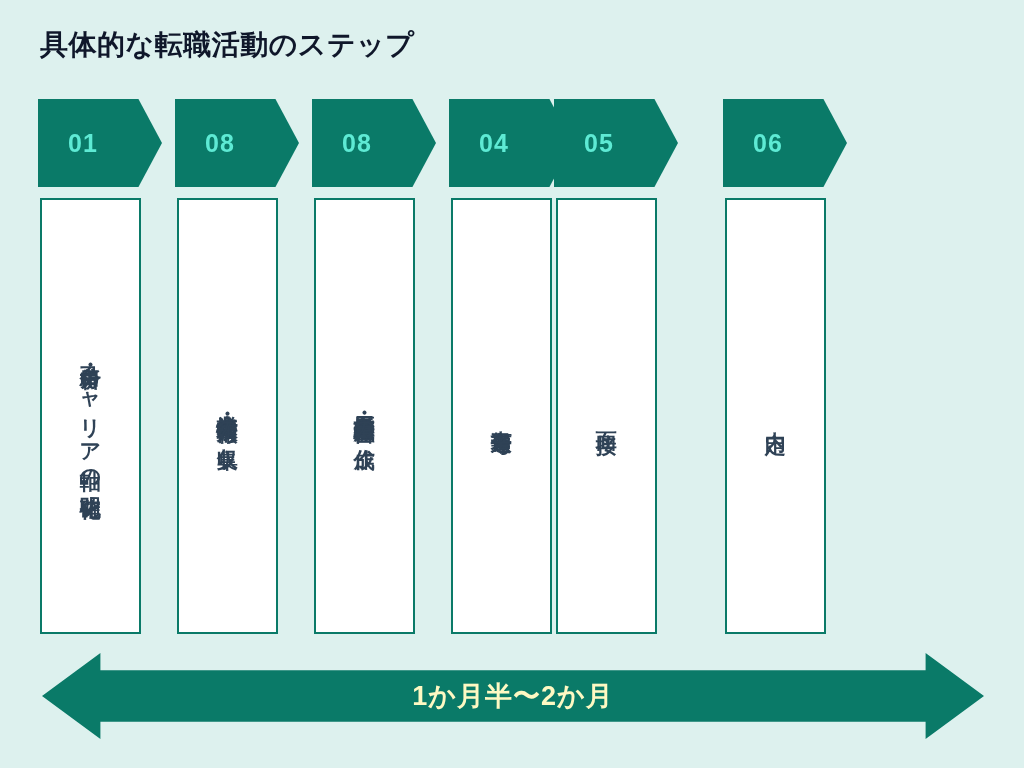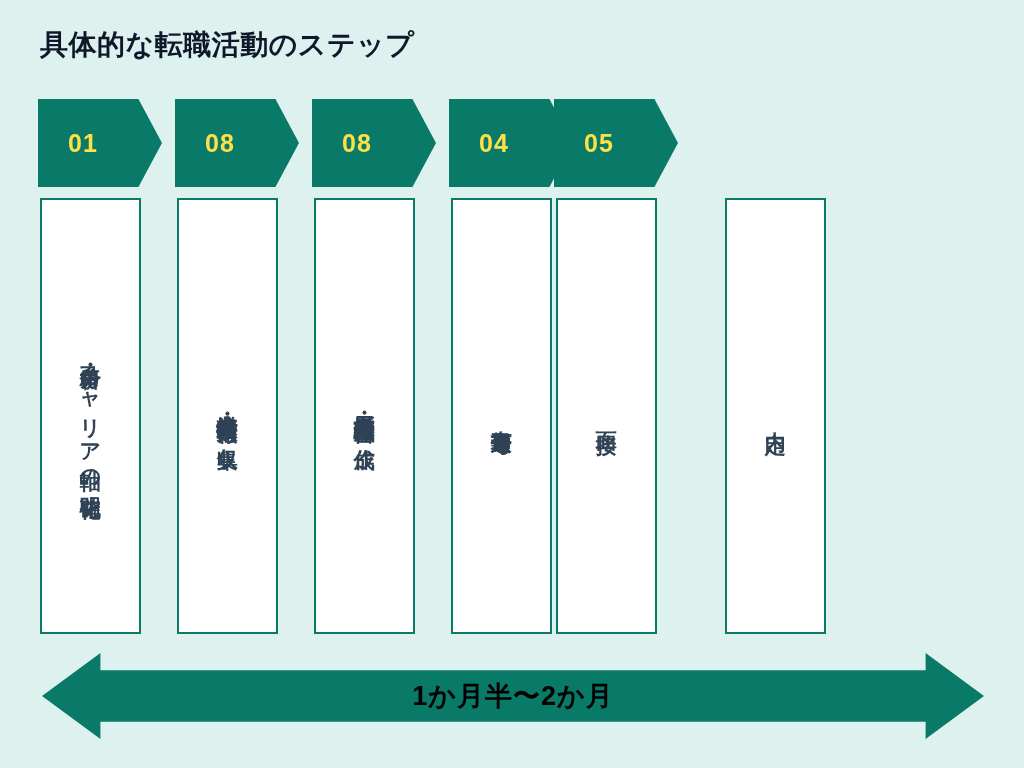--- a/index.html
+++ b/index.html
@@ -54,21 +54,21 @@
     height: 88px;
     background: #0a7a68;
     -webkit-clip-path: polygon(0 0, 81% 0, 100% 50%, 81% 100%, 0 100%);
     clip-path: polygon(0 0, 81% 0, 100% 50%, 81% 100%, 0 100%);
     display: flex;
     align-items: center;
     justify-content: flex-start;
   }
 
   .step-number {
-    color: #fde047;
+    color: #5eead4;
     font-size: 25px;
     font-weight: bold;
     margin-left: 30px;
     letter-spacing: 1px;
     line-height: 1;
   }
 
   
   .step-card {
     position: absolute;
@@ -109,21 +109,21 @@
         100% 50%, 93.8% 100%, 93.8% 80%, 6.2% 80%, 6.2% 100%);
     clip-path: polygon(
         0 50%, 6.2% 0, 6.2% 20%, 93.8% 20%, 93.8% 0,
         100% 50%, 93.8% 100%, 93.8% 80%, 6.2% 80%, 6.2% 100%);
     display: flex;
     align-items: center;
     justify-content: center;
   }
 
   .duration-label {
-    color: #000000;
+    color: #fef9c3;
     font-size: 27px;
     font-weight: bold;
     letter-spacing: 1px;
     white-space: nowrap;
   }
 </style>
 </head>
 <body>
 
 <div class="title">具体的な転職活動のステップ</div>
@@ -169,20 +169,23 @@
   <div class="step" style="left:516px;">
     <div class="step-badge">
       <span class="step-number">05</span>
     </div>
     <div class="step-card">
       <span class="step-label">面接</span>
     </div>
   </div>
 
   <div class="step" style="left:685px;">
+    <div class="step-badge">
+      <span class="step-number">06</span>
+    </div>
     <div class="step-card">
       <span class="step-label">内定</span>
     </div>
   </div>
 
 
 </div>
 
 <div class="duration">
   <span class="duration-label">1か月半〜2か月</span>

